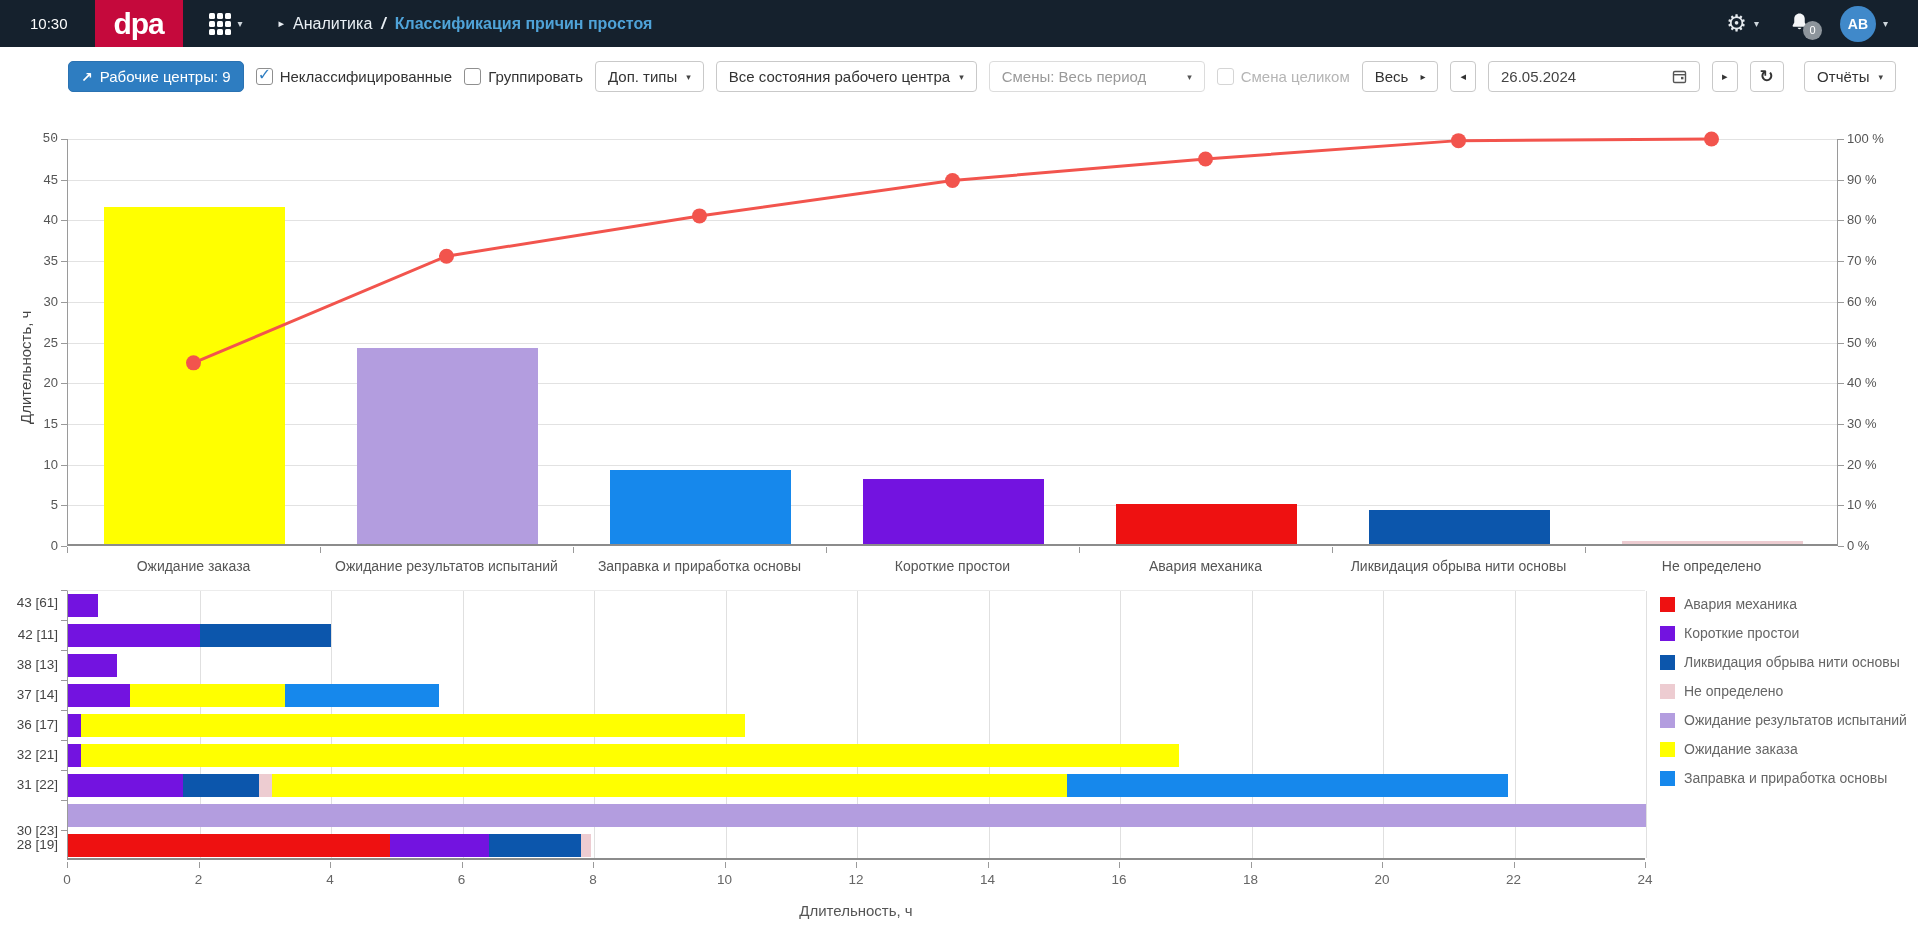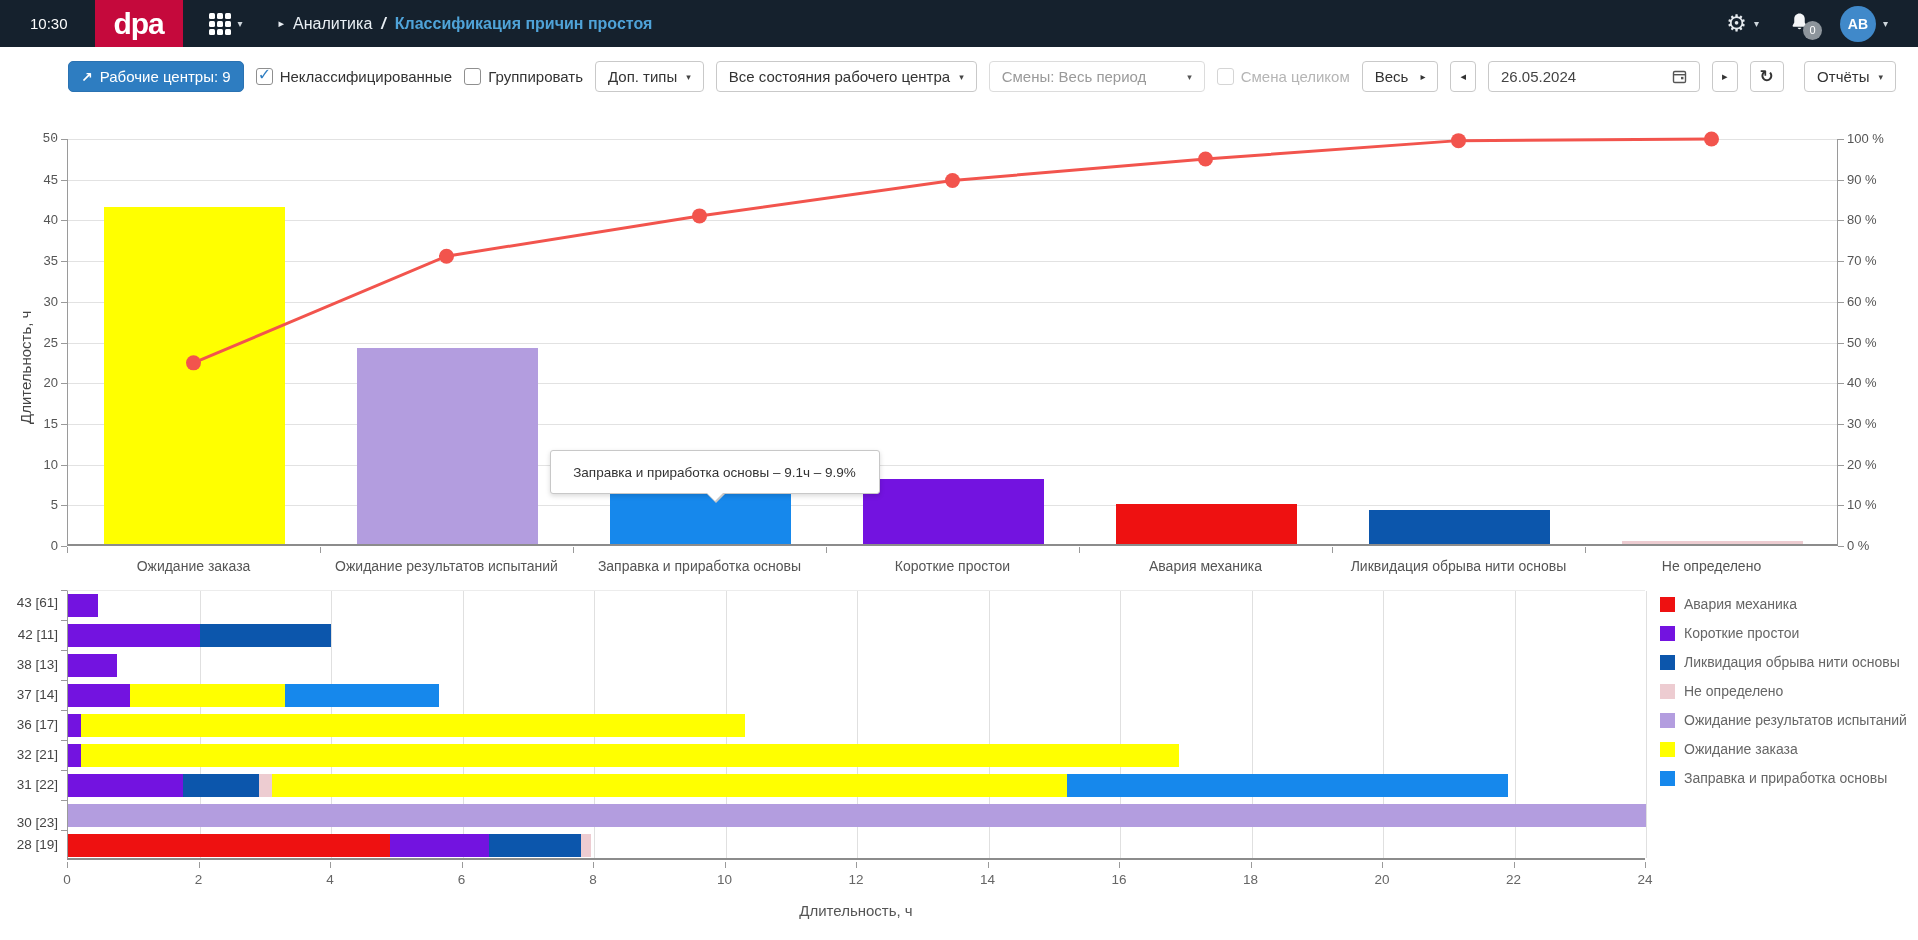--- a/index.html
+++ b/index.html
@@ -273,21 +273,20 @@
       <polyline points="126.5,231.85 379.5,125.21599999999995 632.5,84.923 885.5,49.51400000000001 1138.5,27.94300000000004 1391.5,9.627999999999986 1644.5,8" fill="none" stroke="#f2544d" stroke-width="3"></polyline>
       <circle cx="126.5" cy="231.85" r="7.5" fill="#f2544d"></circle>
       <circle cx="379.5" cy="125.21599999999995" r="7.5" fill="#f2544d"></circle>
       <circle cx="632.5" cy="84.923" r="7.5" fill="#f2544d"></circle>
       <circle cx="885.5" cy="49.51400000000001" r="7.5" fill="#f2544d"></circle>
       <circle cx="1138.5" cy="27.94300000000004" r="7.5" fill="#f2544d"></circle>
       <circle cx="1391.5" cy="9.627999999999986" r="7.5" fill="#f2544d"></circle>
       <circle cx="1644.5" cy="8" r="7.5" fill="#f2544d"></circle>
     </svg>
     <div class="ylab">Длительность, ч</div>
-    <div class="ptooltip" style="left: 549.5px; top: 344px;">Заправка и приработка  основы – 9.1ч – 9.9%</div>
   </div>
 <div id="gantt">
     <div class="gplot">
       <div class="vgrid" style="left: 131.5px;"></div>
       <div class="vgrid" style="left: 263px;"></div>
       <div class="vgrid" style="left: 394.5px;"></div>
       <div class="vgrid" style="left: 526px;"></div>
       <div class="vgrid" style="left: 657.5px;"></div>
       <div class="vgrid" style="left: 789px;"></div>
       <div class="vgrid" style="left: 920.5px;"></div>
@@ -325,21 +324,21 @@
     <div class="row-label" style="top: 73px;">38 [13]</div>
     <div class="tickmark" style="left: 61px; top: 66px; width: 6px; height: 1px;"></div>
     <div class="row-label" style="top: 103px;">37 [14]</div>
     <div class="tickmark" style="left: 61px; top: 96px; width: 6px; height: 1px;"></div>
     <div class="row-label" style="top: 133px;">36 [17]</div>
     <div class="tickmark" style="left: 61px; top: 126px; width: 6px; height: 1px;"></div>
     <div class="row-label" style="top: 163px;">32 [21]</div>
     <div class="tickmark" style="left: 61px; top: 156px; width: 6px; height: 1px;"></div>
     <div class="row-label" style="top: 193px;">31 [22]</div>
     <div class="tickmark" style="left: 61px; top: 186px; width: 6px; height: 1px;"></div>
-    <div class="row-label" style="top: 231px;">30 [23]</div>
+    <div class="row-label" style="top: 239px;">30 [23]</div>
     <div class="tickmark" style="left: 61px; top: 216px; width: 6px; height: 1px;"></div>
     <div class="row-label" style="top: 253px;">28 [19]</div>
     <div class="tickmark" style="left: 61px; top: 246px; width: 6px; height: 1px;"></div>
     <div class="tickmark" style="left: 67px; top: 278px; width: 1px; height: 6px;"></div>
     <div class="xtick-label" style="left: 67px; top: 288px;">0</div>
     <div class="tickmark" style="left: 198.5px; top: 278px; width: 1px; height: 6px;"></div>
     <div class="xtick-label" style="left: 198.5px; top: 288px;">2</div>
     <div class="tickmark" style="left: 330px; top: 278px; width: 1px; height: 6px;"></div>
     <div class="xtick-label" style="left: 330px; top: 288px;">4</div>
     <div class="tickmark" style="left: 461.5px; top: 278px; width: 1px; height: 6px;"></div>

